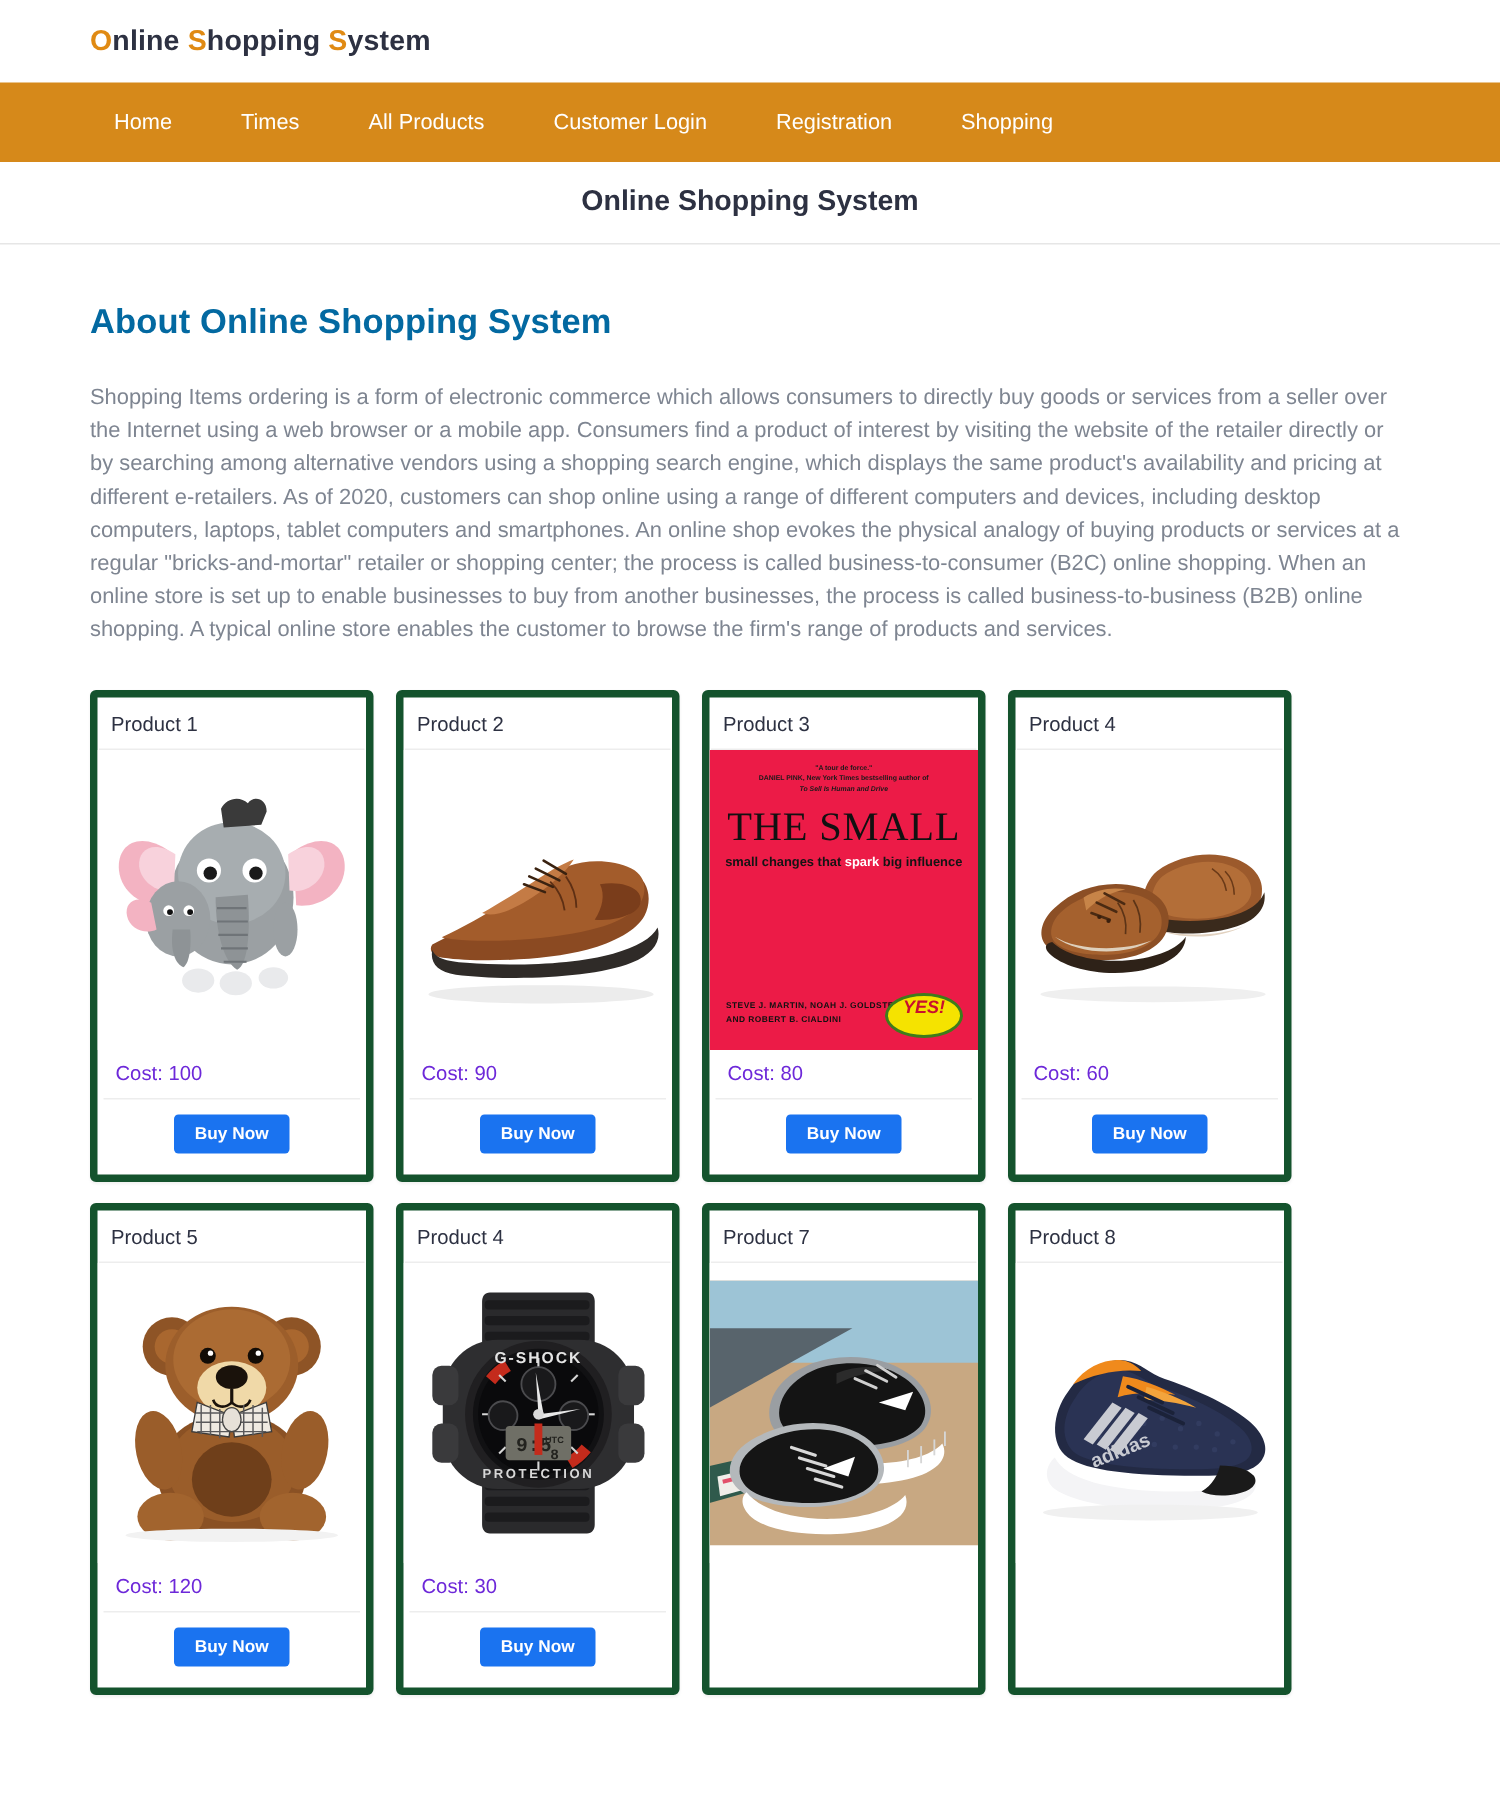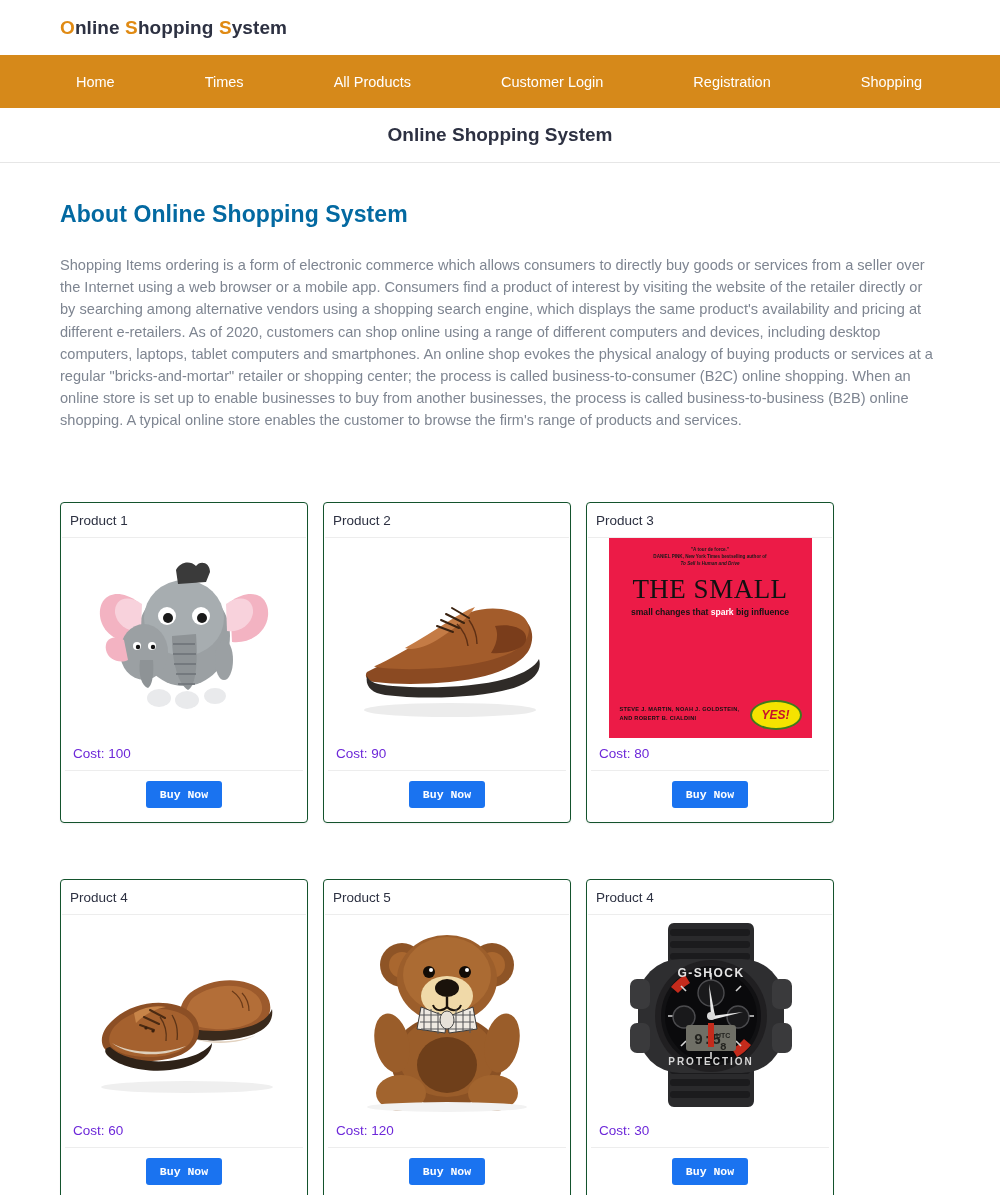--- a/index.html
+++ b/index.html
@@ -27,21 +27,21 @@
   .brand .hl { color: #e08a13; }
 
   
   .navbar {
     background: #d6891a;
     height: 53px;
     display: flex;
     align-items: center;
     padding-left: 60px;
   }
-  .navbar ul { list-style: none; display: flex; align-items: center; gap: 44px; }
+  .navbar ul { list-style: none; display: flex; align-items: center; }
   .navbar li { margin-right: 14px; }
   .navlink {
     display: block;
     color: #ffffff;
     font-size: 14.5px;
     text-decoration: none;
     padding: 8px 16px;
     white-space: nowrap;
     cursor: pointer;
   }
@@ -80,29 +80,28 @@
     margin-bottom: 28px;
   }
 
   
   .grid {
     display: flex;
     flex-wrap: wrap;
     gap: 14px 15px;
   }
   .card {
-    width: 248px;
+    width: 189px;
     background: #ffffff;
-    border: 1px solid #14532d;
+    border: 5px solid #14532d;
     border-radius: 4px;
     box-shadow: 0 1px 2px rgba(0,0,0,.06);
     overflow: hidden;
     display: flex;
     flex-direction: column;
-    margin-top: 42px;
   }
   .card-title {
     font-size: 13.5px;
     color: #2d3142;
     padding: 10px 8px 9px 8px;
     border-bottom: 1px solid #ededed;
     margin: 0 1px;
   }
   .card-img {
     height: 200px;
@@ -126,21 +125,21 @@
     display: flex;
     justify-content: center;
   }
   .buy-btn {
     background: #1a73f0;
     color: #ffffff;
     border: none;
     border-radius: 3px;
     font-size: 11.5px;
     font-weight: 700;
-    font-family: Liberation Mono, monospace;
+    font-family: Liberation Sans, sans-serif;
     padding: 7px 14px;
     cursor: pointer;
   }
 </style>
 </head>
 <body>
 
 <div class="brandbar">
   <div class="brand">
     <span class="hl">O</span><span>nline </span><span class="hl">S</span><span>hopping </span><span class="hl">S</span><span>ystem</span>
@@ -260,21 +259,21 @@
             <div style="font-style:italic;">To Sell Is Human and Drive</div>
           </div>
           <div style="text-align:center;margin-top:7px;color:#111;font-size:27px;font-weight:400;letter-spacing:.5px;font-family:'Liberation Serif',serif;">THE SMALL</div>
           <div style="text-align:center;margin-top:2px;font-size:8.6px;font-weight:700;color:#141414;">
             <span>small changes that </span><span style="color:#ffffff;">spark</span><span> big influence</span>
           </div>
           <div style="position:absolute;left:11px;bottom:15px;color:#111;font-size:5.6px;font-weight:700;line-height:9px;letter-spacing:.3px;">
             <div>STEVE J. MARTIN, NOAH J. GOLDSTEIN,</div>
             <div>AND ROBERT B. CIALDINI</div>
           </div>
-          <div style="position:absolute;right:10px;bottom:8px;width:52px;height:30px;border-radius:50%;background:#f5e300;border:2px solid #3e7c1b;display:flex;align-items:center;justify-content:center;">
+          <div style="position:absolute;right:10px;bottom:8px;width:52px;height:30px;border-radius:50%;background:#f5e300;border:2px solid #3e7c1b;display:flex;align-items:flex-start;justify-content:center;">
             <span style="color:#c8102e;font-size:12px;font-weight:700;font-style:italic;">YES!</span>
           </div>
         </div>
       </div>
       <div class="card-cost">Cost: 80</div>
       <div class="card-foot">
         <button class="buy-btn">Buy Now</button>
       </div>
     </div>
 

